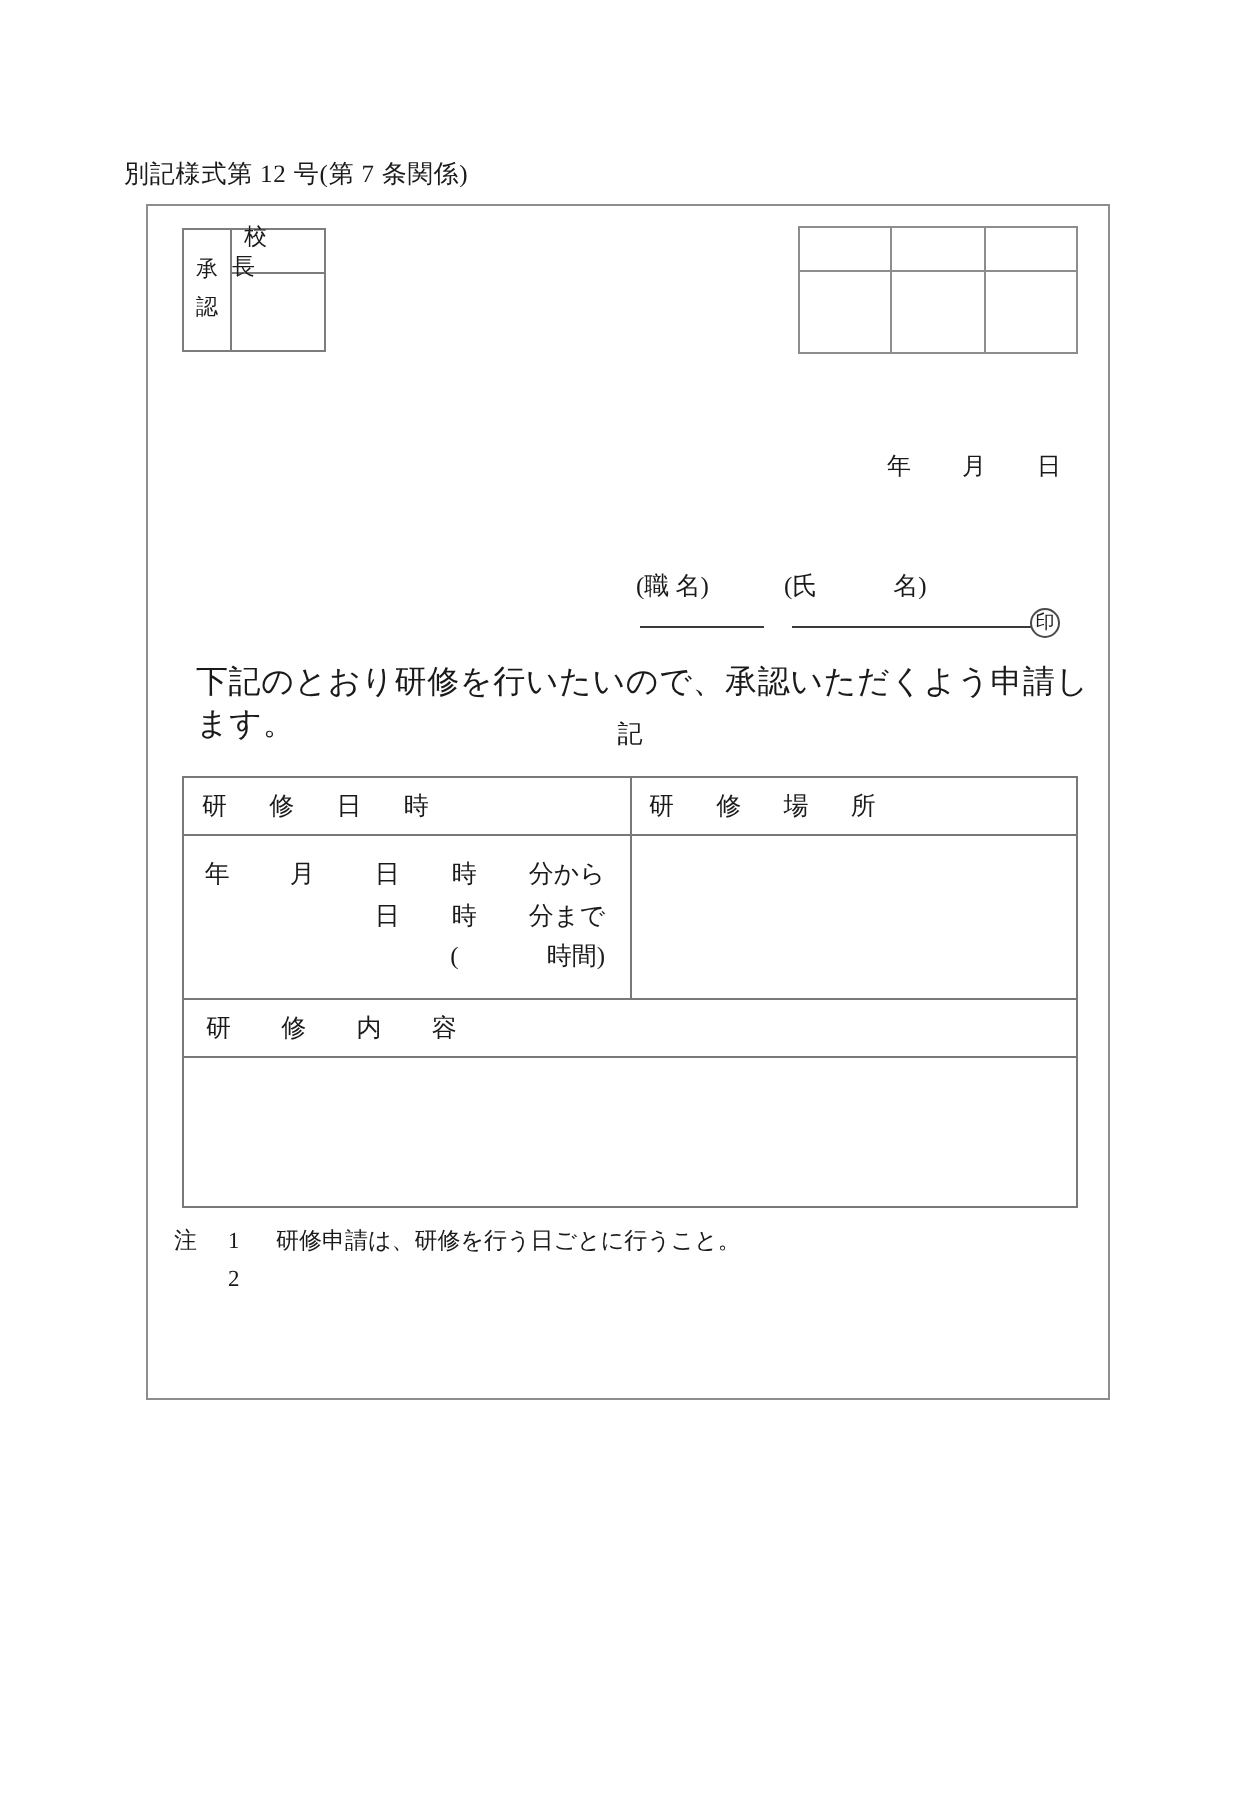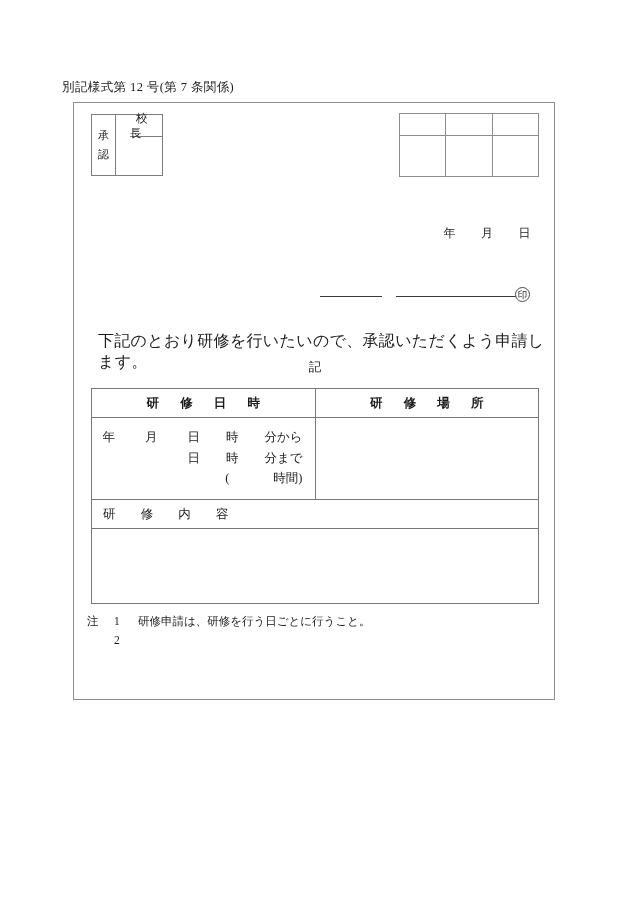--- a/index.html
+++ b/index.html
@@ -66,21 +66,20 @@
     justify-content: center;
     font-size: 11px;
     line-height: 1.75;
   }
   .approval-label span { display: block; }
   .approval-right {
     flex: 1;
     display: flex;
     flex-direction: column;
     box-sizing: border-box;
-    margin-left: 14px;
   }
   .approval-head {
     height: 22px;
     border-bottom: 1px solid #7d7d7d;
     box-sizing: border-box;
     display: flex;
     align-items: center;
     justify-content: center;
     font-size: 11.5px;
     letter-spacing: 6px;
@@ -227,25 +226,24 @@
     table-layout: fixed;
   }
   .main-table td {
     border: 1px solid #787878;
     font-size: 12.5px;
     vertical-align: top;
     padding: 0;
   }
   .th-datetime, .th-place {
     height: 28px;
-    text-align: center;
+    text-align: left;
     vertical-align: middle !important;
     letter-spacing: 9px;
     text-indent: 9px;
-    font-weight: bold;
   }
   .cell-datetime {
     height: 72px;
     padding: 9px 12px 0 0 !important;
     text-align: right;
   }
   .cell-datetime .ln {
     display: block;
     line-height: 1.65;
     white-space: nowrap;
@@ -312,20 +310,24 @@
       </div>
     </div>
 
 
     <div class="date-line">
       <span>年</span><span class="sp"></span><span>月</span><span class="sp"></span><span>日</span>
     </div>
 
 
     <div class="applicant">
+      <div class="applicant-labels">
+        <span class="post">(職  名)</span>
+        <span class="name"><span>(氏</span><span class="inner-gap"></span><span>名)</span></span>
+      </div>
       <div class="applicant-rules">
         <div class="rule post-rule"></div>
         <div class="rule name-rule"></div>
         <div class="seal">印</div>
       </div>
     </div>
 
     <div class="body-text">下記のとおり研修を行いたいので、承認いただくよう申請します。</div>
 
     <div class="ki-mark">記</div>

